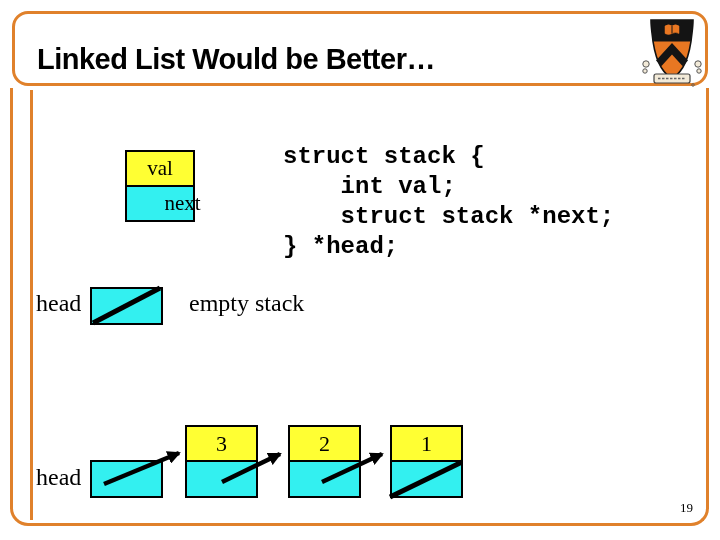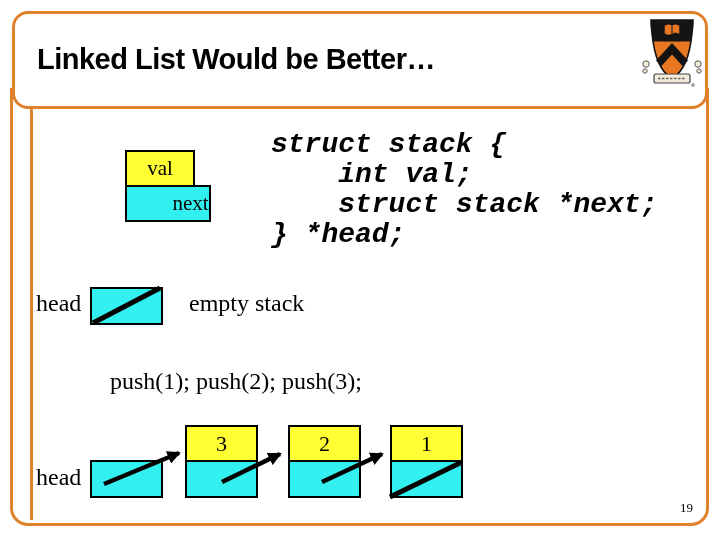--- a/index.html
+++ b/index.html
@@ -2,21 +2,21 @@
 <html style="--accent-orange: #E0812B; --field-yellow: #FFFF33; --field-cyan: #33F0F0; --arrow-black: #000000;"><head>
 <meta charset="utf-8">
 <style>
   html,body{margin:0;padding:0;background:#ffffff;}
   .slide{
     position:relative;width:720px;height:540px;background:#ffffff;overflow:hidden;
     font-family:"Liberation Serif",serif;color:#000;
   }
   
   .title-box{
-    position:absolute;left:12px;top:11px;width:696px;height:98px;
+    position:absolute;left:12px;top:11px;width:696px;height:75px;
     border:3px solid var(--accent-orange);border-radius:16px;background:#fff;
     box-sizing:border-box;z-index:2;
   }
   .outer-frame{
     position:absolute;left:10px;top:88px;width:699px;height:438px;box-sizing:border-box;
     border-left:3px solid var(--accent-orange);
     border-right:3px solid var(--accent-orange);
     border-bottom:3px solid var(--accent-orange);
     border-radius:0 0 18px 18px;z-index:1;
   }
@@ -25,33 +25,33 @@
     background:var(--accent-orange);z-index:1;
   }
   .page-title{
     position:absolute;left:22px;top:29px;margin:0;
     font-family:"Liberation Sans",sans-serif;font-weight:bold;font-size:29px;
     letter-spacing:-0.5px;white-space:nowrap;
   }
   .crest{position:absolute;left:626px;top:3px;width:62px;height:72px;}
   
   .code{
-    position:absolute;left:267px;top:126px;margin:4px;z-index:3;
+    position:absolute;left:267px;top:126px;margin:16px;z-index:3;
     font-family:"Liberation Mono",monospace;font-weight:bold;
-    font-size:28px;line-height:30px;font-style:italic;
+    font-size:24px;line-height:30px;
   }
   
   .cellbox{
     position:absolute;box-sizing:border-box;border:2px solid #000;
     display:flex;align-items:center;justify-content:center;z-index:3;
   }
   .yellow{background:var(--field-yellow);}
   .cyan{background:var(--field-cyan);}
   .legend-val {left:125px;top:150px;width:70px;height:37px;font-size:21px;}
-  .legend-next{left:125px;top:185px;width:86px;height:37px;font-size:21px;padding-left:45px;}
+  .legend-next{left:125px;top:185px;width:70px;height:37px;font-size:21px;padding-left:45px;}
   .empty-ptr {left:90px;top:287px;width:73px;height:38px;}
   .head-ptr  {left:90px;top:460px;width:73px;height:38px;}
   .node-val  {top:425px;width:73px;height:37px;font-size:22px;}
   .node-ptr  {top:460px;width:73px;height:38px;}
   .n3{left:185px;} .n2{left:288px;} .n1{left:390px;}
   
   .txt{position:absolute;font-size:24px;white-space:nowrap;z-index:3;text-align:right;}
   .head-label-empty{left:36px;top:290px;}
   .empty-caption  {left:189px;top:290px;}
   .push-line      {left:110px;top:368px;}
@@ -96,21 +96,20 @@
     <span>val</span>
   </div>
   <div class="cellbox cyan legend-next">
     <span>next</span>
   </div>
 
   <span class="txt head-label-empty">head</span>
   <div class="cellbox cyan empty-ptr"></div>
   <span class="txt empty-caption">empty stack</span>
 
-  <span class="txt push-line">push(1); push(2); push(3);</span>
 
   <span class="txt head-label-list">head</span>
   <div class="cellbox cyan head-ptr"></div>
 
   <div class="cellbox yellow node-val n3">
     <span>3</span>
   </div>
   <div class="cellbox cyan node-ptr n3"></div>
 
   <div class="cellbox yellow node-val n2">

